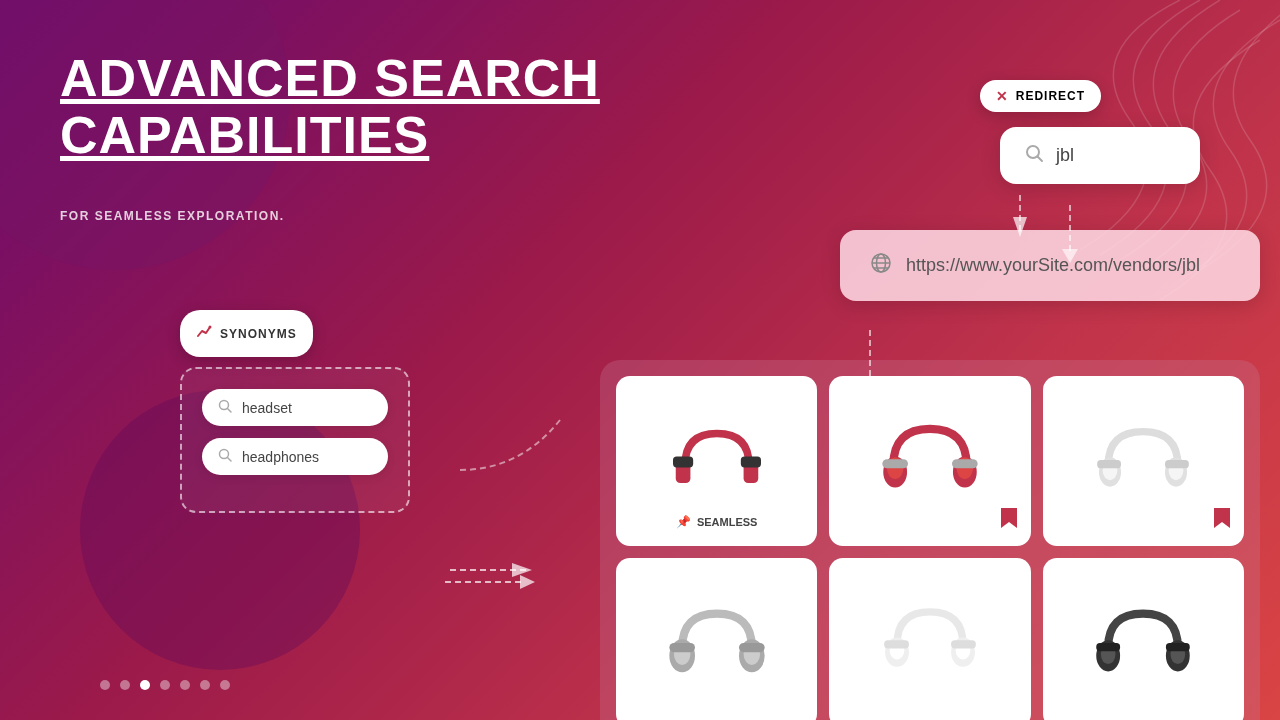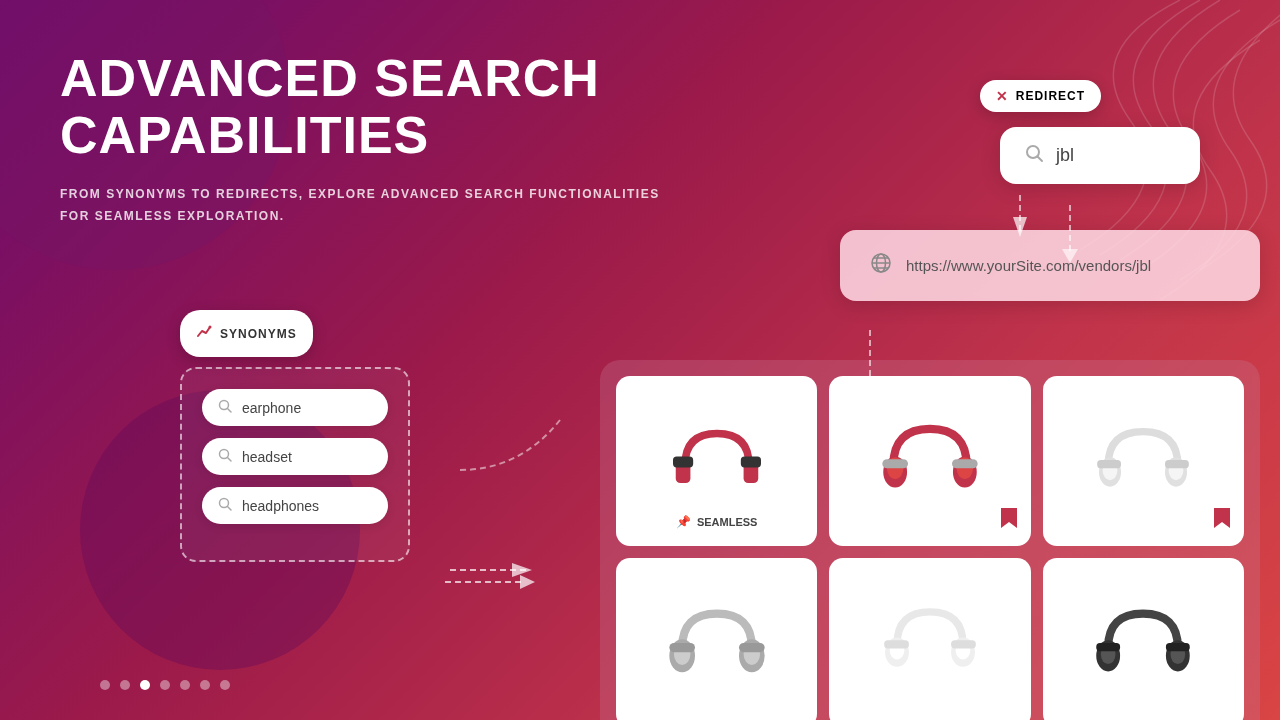--- a/index.html
+++ b/index.html
@@ -59,20 +59,21 @@
 
     .main-title {
       font-size: 52px;
       font-weight: 900;
       color: white;
       text-transform: uppercase;
       letter-spacing: 1px;
       line-height: 1.1;
       margin-bottom: 20px;
       max-width: 780px;
+      text-decoration: underline;
     }
 
     .subtitle {
       font-size: 12px;
       font-weight: 600;
       color: rgba(255,255,255,0.8);
       text-transform: uppercase;
       letter-spacing: 1.5px;
       line-height: 1.8;
       max-width: 700px;
@@ -215,21 +216,21 @@
       box-shadow: 0 4px 20px rgba(0,0,0,0.15);
     }
 
     .globe-icon {
       color: #888;
       font-size: 20px;
       flex-shrink: 0;
     }
 
     .url-text {
-      font-size: 15px;
+      font-size: 18px;
       color: #555;
       font-weight: 400;
       text-align: center;
     }
 
     
     .product-grid-container {
       position: absolute;
       right: 20px;
       top: 360px;
@@ -362,46 +363,37 @@
   <defs>
     <marker id="arrowhead1" markerWidth="10" markerHeight="7" refX="9" refY="3.5" orient="auto">
       <polygon points="0 0, 10 3.5, 0 7" fill="rgba(255,255,255,0.7)"></polygon>
     </marker>
   </defs>
 </svg>
 
 <div class="content">
   <h1 class="main-title">Advanced Search Capabilities</h1>
   <p class="subtitle">
-    <span>FROM SYNONYMS TO REDIRECTS, EXPLORE ADVANCED SEARCH FUNCTIONALITIES</span><br>
+    <br>
     <span>FOR SEAMLESS EXPLORATION.</span>
   </p>
 </div>
 
 <div class="synonyms-panel">
   <div class="synonyms-badge">
     <span class="synonyms-badge-icon">
       <svg width="16" height="16" viewBox="0 0 16 16" fill="none">
         <polyline points="2,12 6,7 10,9 14,3" stroke="#c0334a" stroke-width="2" fill="none" stroke-linecap="round" stroke-linejoin="round"></polyline>
         <circle cx="14" cy="3" r="1.5" fill="#c0334a"></circle>
       </svg>
     </span>
     <span class="synonyms-badge-text">SYNONYMS</span>
   </div>
 
   <div class="dashed-box">
-    <div class="search-item">
-      <span class="search-icon-small">
-        <svg width="14" height="14" viewBox="0 0 14 14" fill="none">
-          <circle cx="6" cy="6" r="4.5" stroke="#aaa" stroke-width="1.5"></circle>
-          <line x1="9.5" y1="9.5" x2="13" y2="13" stroke="#aaa" stroke-width="1.5" stroke-linecap="round"></line>
-        </svg>
-      </span>
-      <span class="search-item-text">earphone</span>
-    </div>
     <div class="search-item">
       <span class="search-icon-small">
         <svg width="14" height="14" viewBox="0 0 14 14" fill="none">
           <circle cx="6" cy="6" r="4.5" stroke="#aaa" stroke-width="1.5"></circle>
           <line x1="9.5" y1="9.5" x2="13" y2="13" stroke="#aaa" stroke-width="1.5" stroke-linecap="round"></line>
         </svg>
       </span>
       <span class="search-item-text">headset</span>
     </div>
     <div class="search-item">

